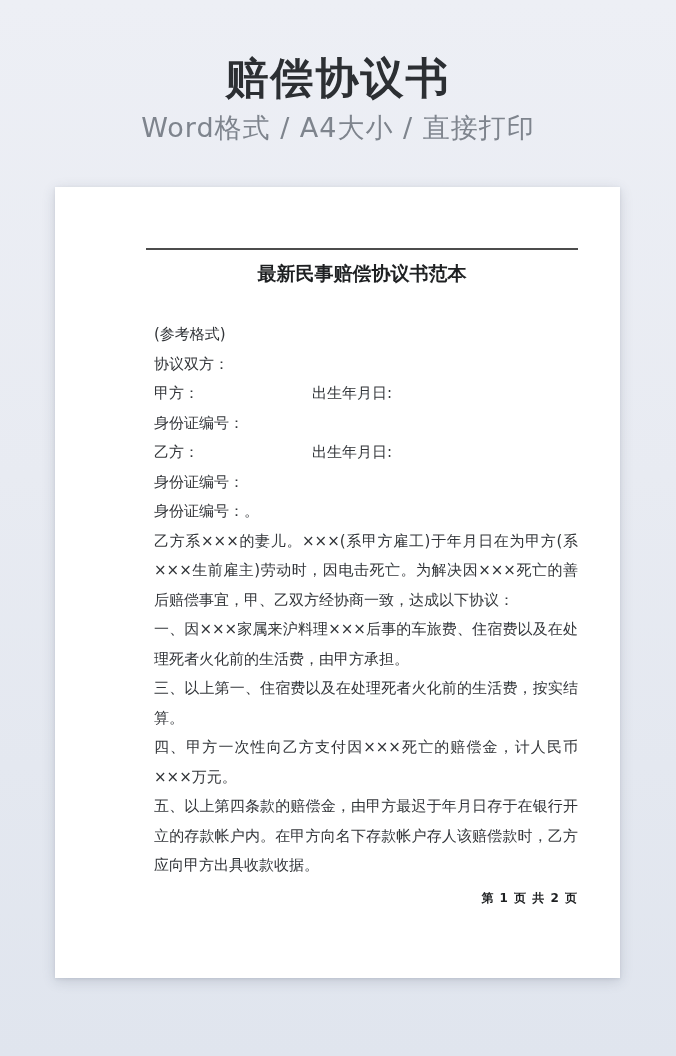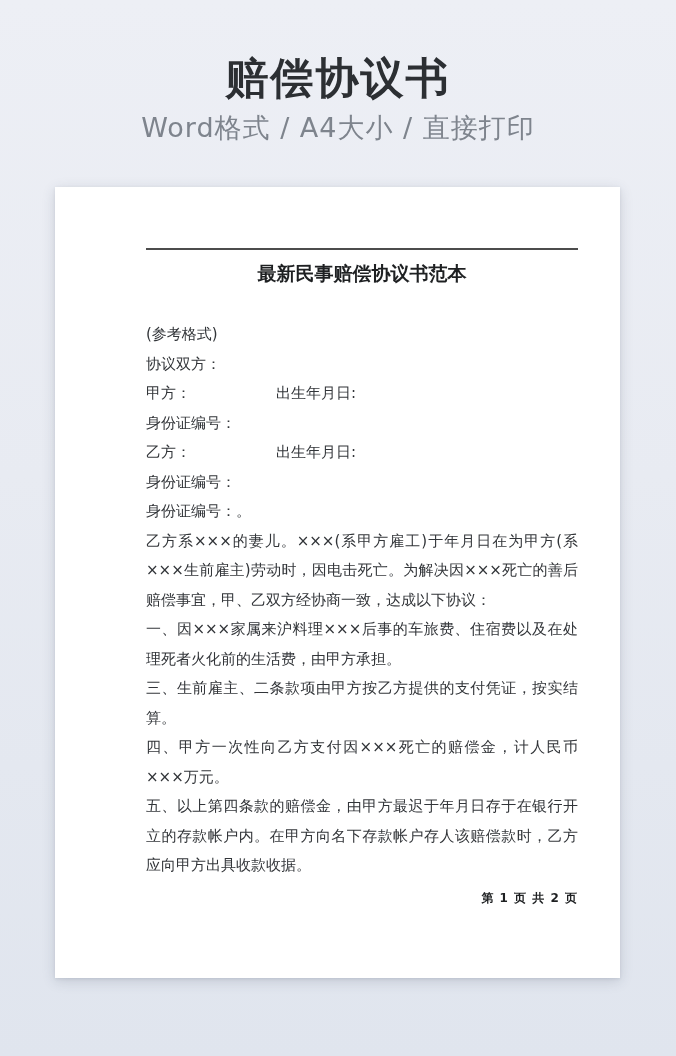--- a/index.html
+++ b/index.html
@@ -62,26 +62,26 @@
     font-weight: 700;
     text-align: center;
     color: #1e2022;
   }
   .doc-body {
     margin-top: 33px;
     font-size: 15px;
     line-height: 29.5px;
     color: #323539;
   }
-  .doc-line { white-space: pre-wrap; }
+  .doc-line { white-space: pre-wrap; margin-left: 8px; }
   .doc-line.para {
     text-align: justify;
     text-justify: inter-ideograph;
   }
-  .doc-line.pair { display: flex; }
+  .doc-line.pair { display: flex; gap: 28px; }
   .pair-left {
     flex: 0 0 130px;
   }
   .doc-footer {
     margin-top: 9px;
     text-align: right;
     font-size: 12px;
     font-weight: 700;
     letter-spacing: 1px;
     color: #1e2022;
@@ -103,20 +103,20 @@
     <div class="doc-body">
         <div class="doc-line single">(参考格式)</div>
         <div class="doc-line single">协议双方：</div>
         <div class="doc-line pair"><span class="pair-left">甲方：</span><span class="pair-right">出生年月日:</span></div>
         <div class="doc-line single">身份证编号：</div>
         <div class="doc-line pair"><span class="pair-left">乙方：</span><span class="pair-right">出生年月日:</span></div>
         <div class="doc-line single">身份证编号：</div>
         <div class="doc-line single">身份证编号：。</div>
         <div class="doc-line para">乙方系×××的妻儿。×××(系甲方雇工)于年月日在为甲方(系×××生前雇主)劳动时，因电击死亡。为解决因×××死亡的善后赔偿事宜，甲、乙双方经协商一致，达成以下协议：</div>
         <div class="doc-line para">一、因×××家属来沪料理×××后事的车旅费、住宿费以及在处理死者火化前的生活费，由甲方承担。</div>
-        <div class="doc-line para">三、生前雇主、二条款项由甲方按乙方提供的支付凭证，按实结算。</div>
+        <div class="doc-line para">三、以上第一、住宿费以及在处理死者火化前的生活费，按实结算。</div>
         <div class="doc-line para">四、甲方一次性向乙方支付因×××死亡的赔偿金，计人民币×××万元。</div>
         <div class="doc-line para">五、以上第四条款的赔偿金，由甲方最迟于年月日存于在银行开立的存款帐户内。在甲方向名下存款帐户存人该赔偿款时，乙方应向甲方出具收款收据。</div>
       </div>
     <div class="doc-footer">第 1 页 共 2 页</div>
   </div>
 
 </div>
 
 </body></html>

